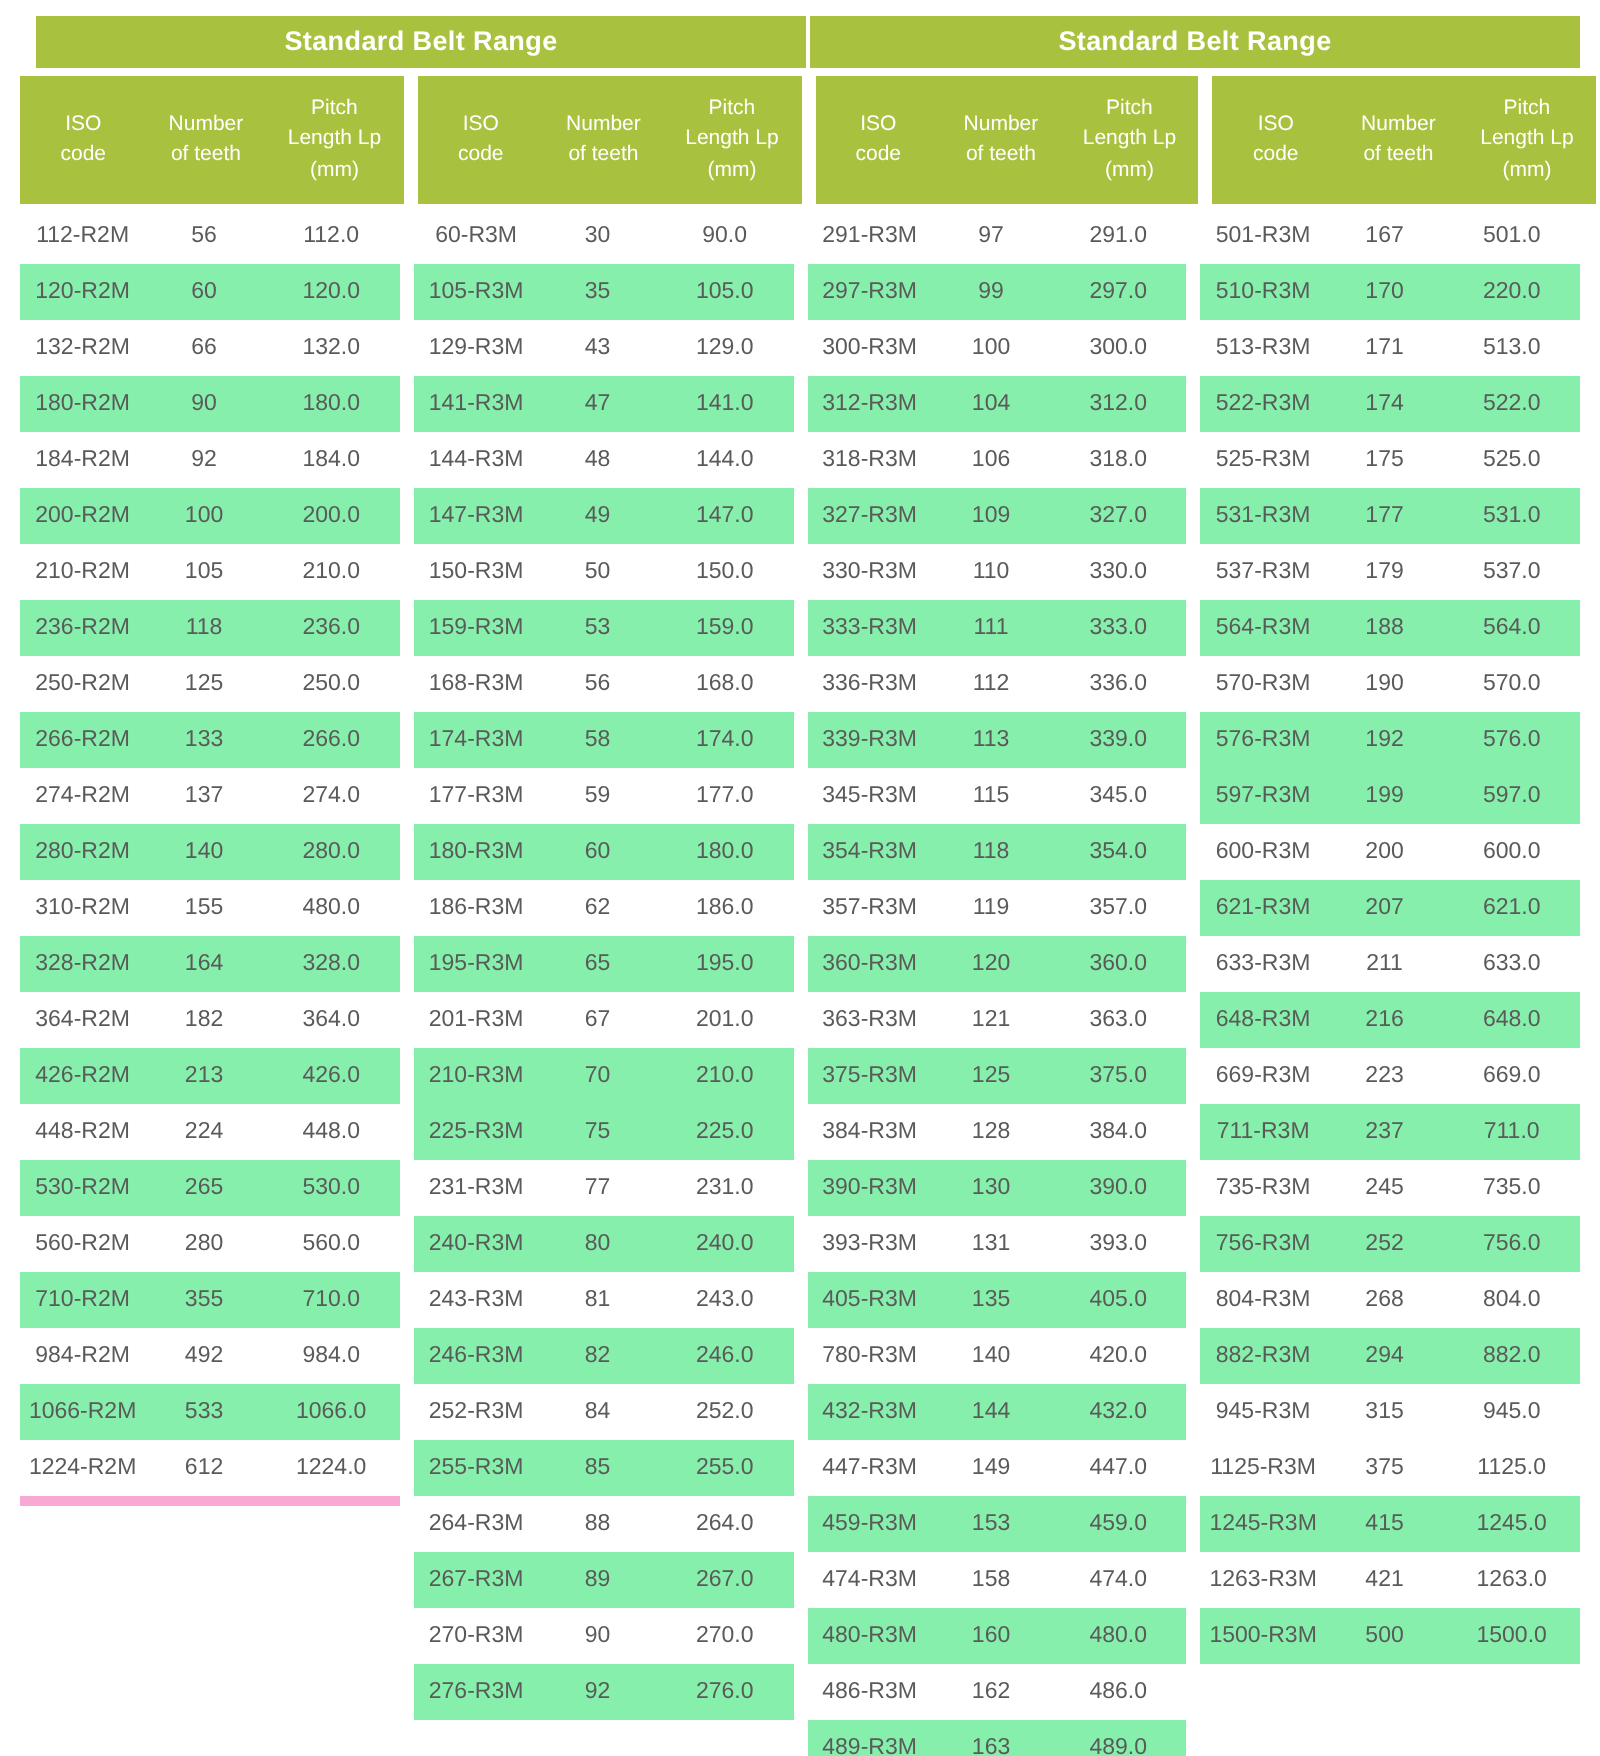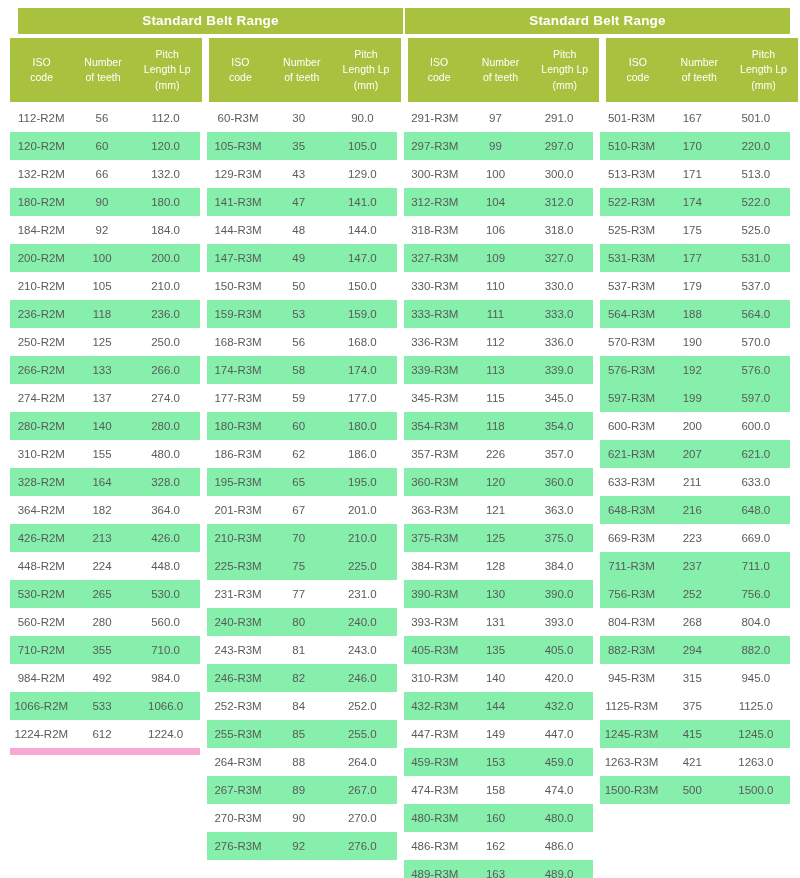--- a/index.html
+++ b/index.html
@@ -92,21 +92,21 @@
     display: flex;
     height: 28px;
     align-items: center;
     font-size: 11.5px;
     color: #595b59;
   }
   .data-row.alt {
     background: #86efac;
   }
   .col-block.bordered .data-row:last-child {
-    border-bottom: 7px solid #f9a8d4;
+    border-bottom: 5px solid #f9a8d4;
   }
   .cell {
     text-align: center;
     box-sizing: border-box;
     padding: 0 2px;
     white-space: nowrap;
   }
   .c-iso    { flex: 0 0 33%; }
   .c-teeth  { flex: 0 0 31%; }
   .c-pitch  { flex: 1 1 auto; }
@@ -495,21 +495,21 @@
           <div class="cell c-teeth">115</div>
           <div class="cell c-pitch">345.0</div>
         </div>
         <div class="data-row alt">
           <div class="cell c-iso">354-R3M</div>
           <div class="cell c-teeth">118</div>
           <div class="cell c-pitch">354.0</div>
         </div>
         <div class="data-row">
           <div class="cell c-iso">357-R3M</div>
-          <div class="cell c-teeth">226</div>
+          <div class="cell c-teeth">119</div>
           <div class="cell c-pitch">357.0</div>
         </div>
         <div class="data-row alt">
           <div class="cell c-iso">360-R3M</div>
           <div class="cell c-teeth">120</div>
           <div class="cell c-pitch">360.0</div>
         </div>
         <div class="data-row">
           <div class="cell c-iso">363-R3M</div>
           <div class="cell c-teeth">121</div>
@@ -534,21 +534,21 @@
           <div class="cell c-iso">393-R3M</div>
           <div class="cell c-teeth">131</div>
           <div class="cell c-pitch">393.0</div>
         </div>
         <div class="data-row alt">
           <div class="cell c-iso">405-R3M</div>
           <div class="cell c-teeth">135</div>
           <div class="cell c-pitch">405.0</div>
         </div>
         <div class="data-row">
-          <div class="cell c-iso">310-R3M</div>
+          <div class="cell c-iso">780-R3M</div>
           <div class="cell c-teeth">140</div>
           <div class="cell c-pitch">420.0</div>
         </div>
         <div class="data-row alt">
           <div class="cell c-iso">432-R3M</div>
           <div class="cell c-teeth">144</div>
           <div class="cell c-pitch">432.0</div>
         </div>
         <div class="data-row">
           <div class="cell c-iso">447-R3M</div>
@@ -660,20 +660,25 @@
         <div class="data-row">
           <div class="cell c-iso">669-R3M</div>
           <div class="cell c-teeth">223</div>
           <div class="cell c-pitch">669.0</div>
         </div>
         <div class="data-row alt">
           <div class="cell c-iso">711-R3M</div>
           <div class="cell c-teeth">237</div>
           <div class="cell c-pitch">711.0</div>
         </div>
+        <div class="data-row">
+          <div class="cell c-iso">735-R3M</div>
+          <div class="cell c-teeth">245</div>
+          <div class="cell c-pitch">735.0</div>
+        </div>
         <div class="data-row alt">
           <div class="cell c-iso">756-R3M</div>
           <div class="cell c-teeth">252</div>
           <div class="cell c-pitch">756.0</div>
         </div>
         <div class="data-row">
           <div class="cell c-iso">804-R3M</div>
           <div class="cell c-teeth">268</div>
           <div class="cell c-pitch">804.0</div>
         </div>

